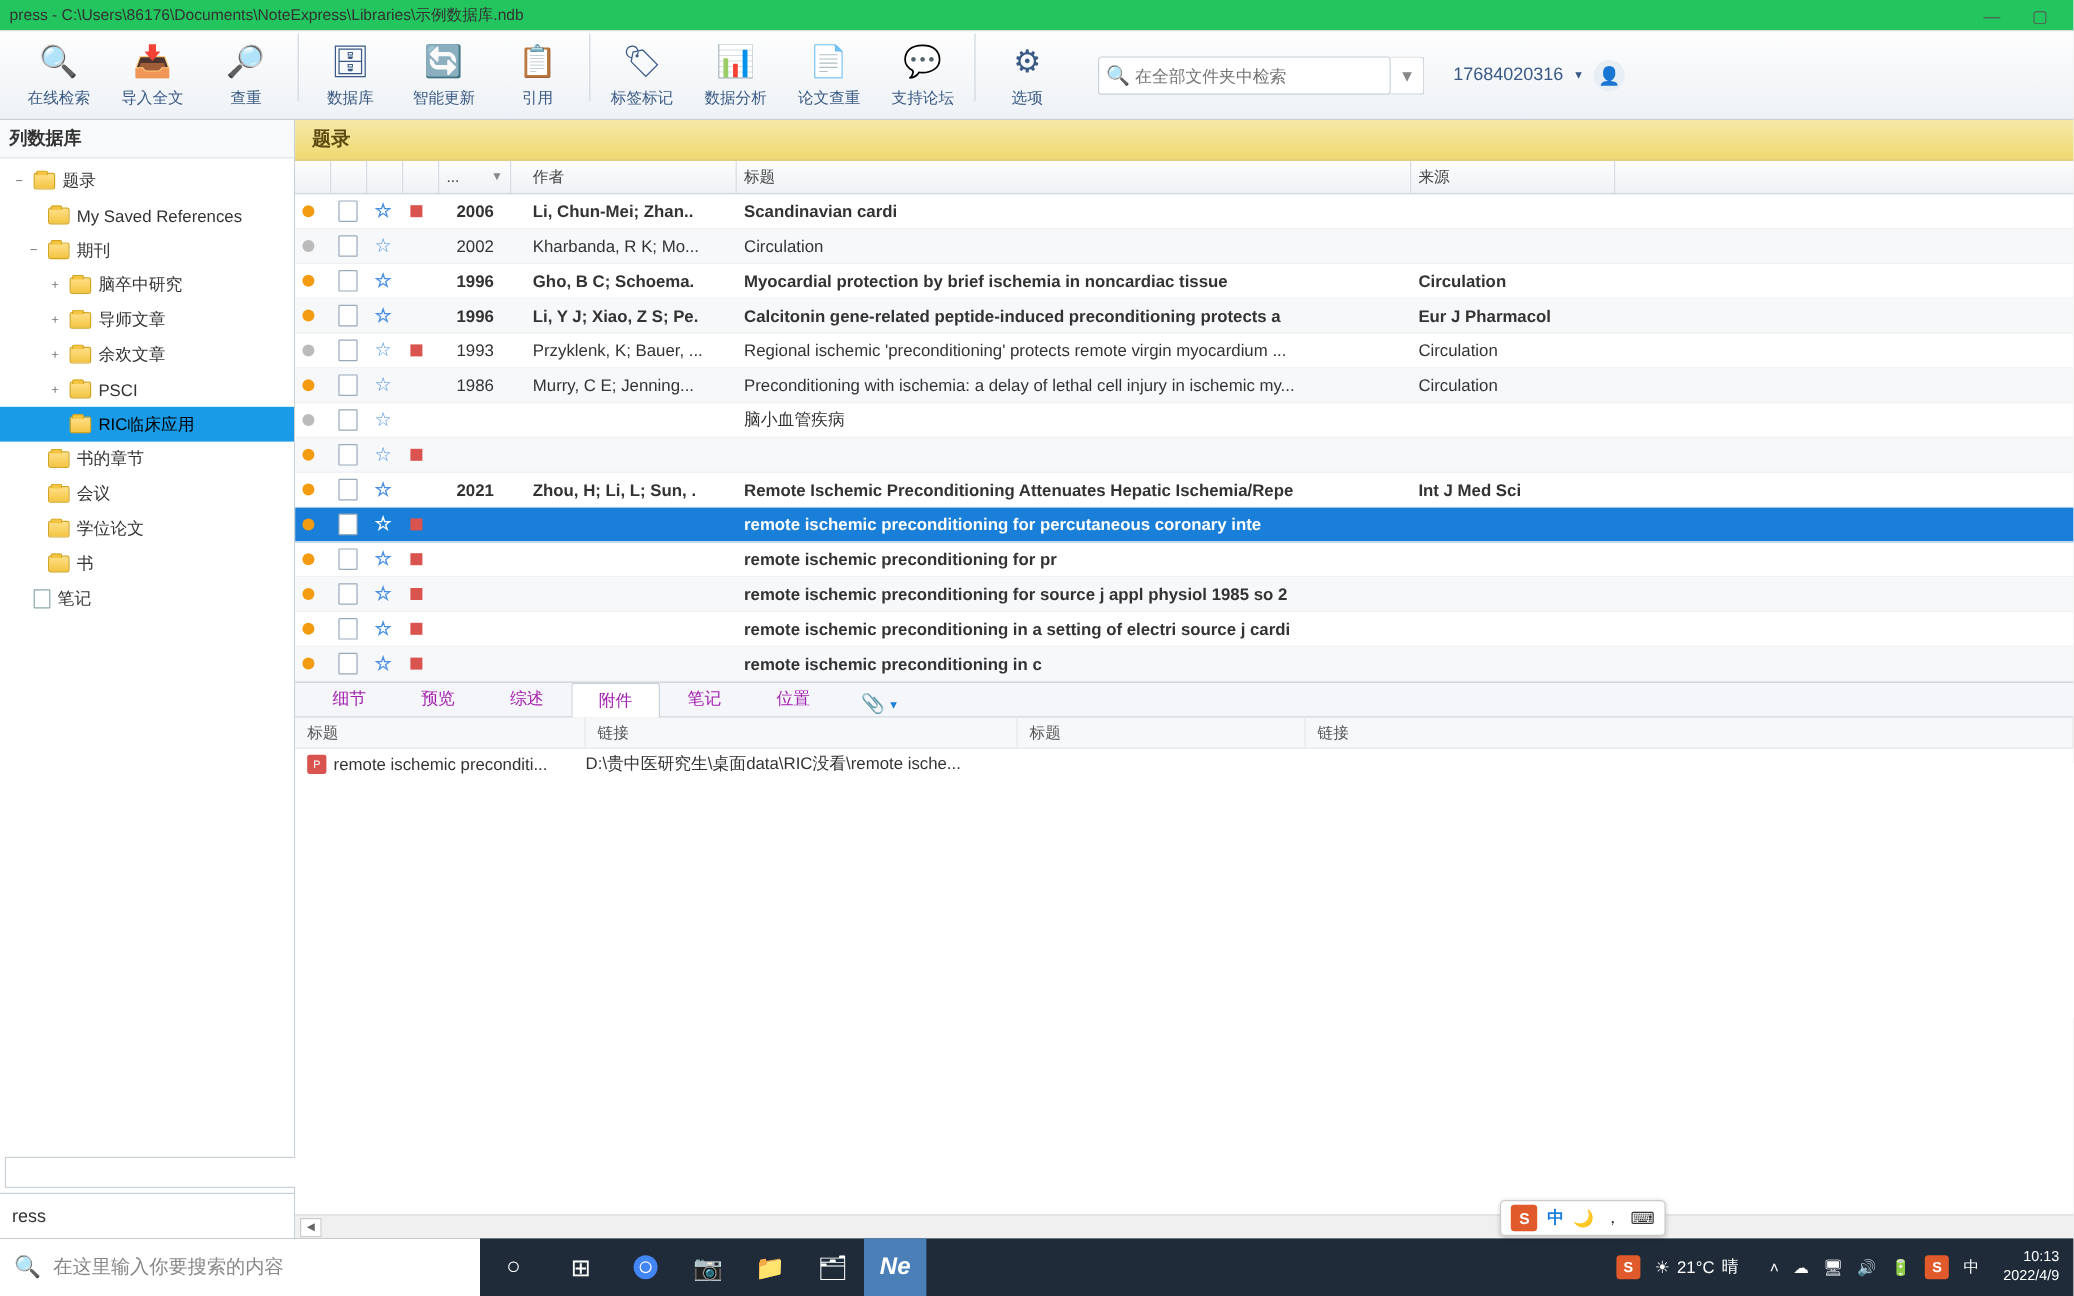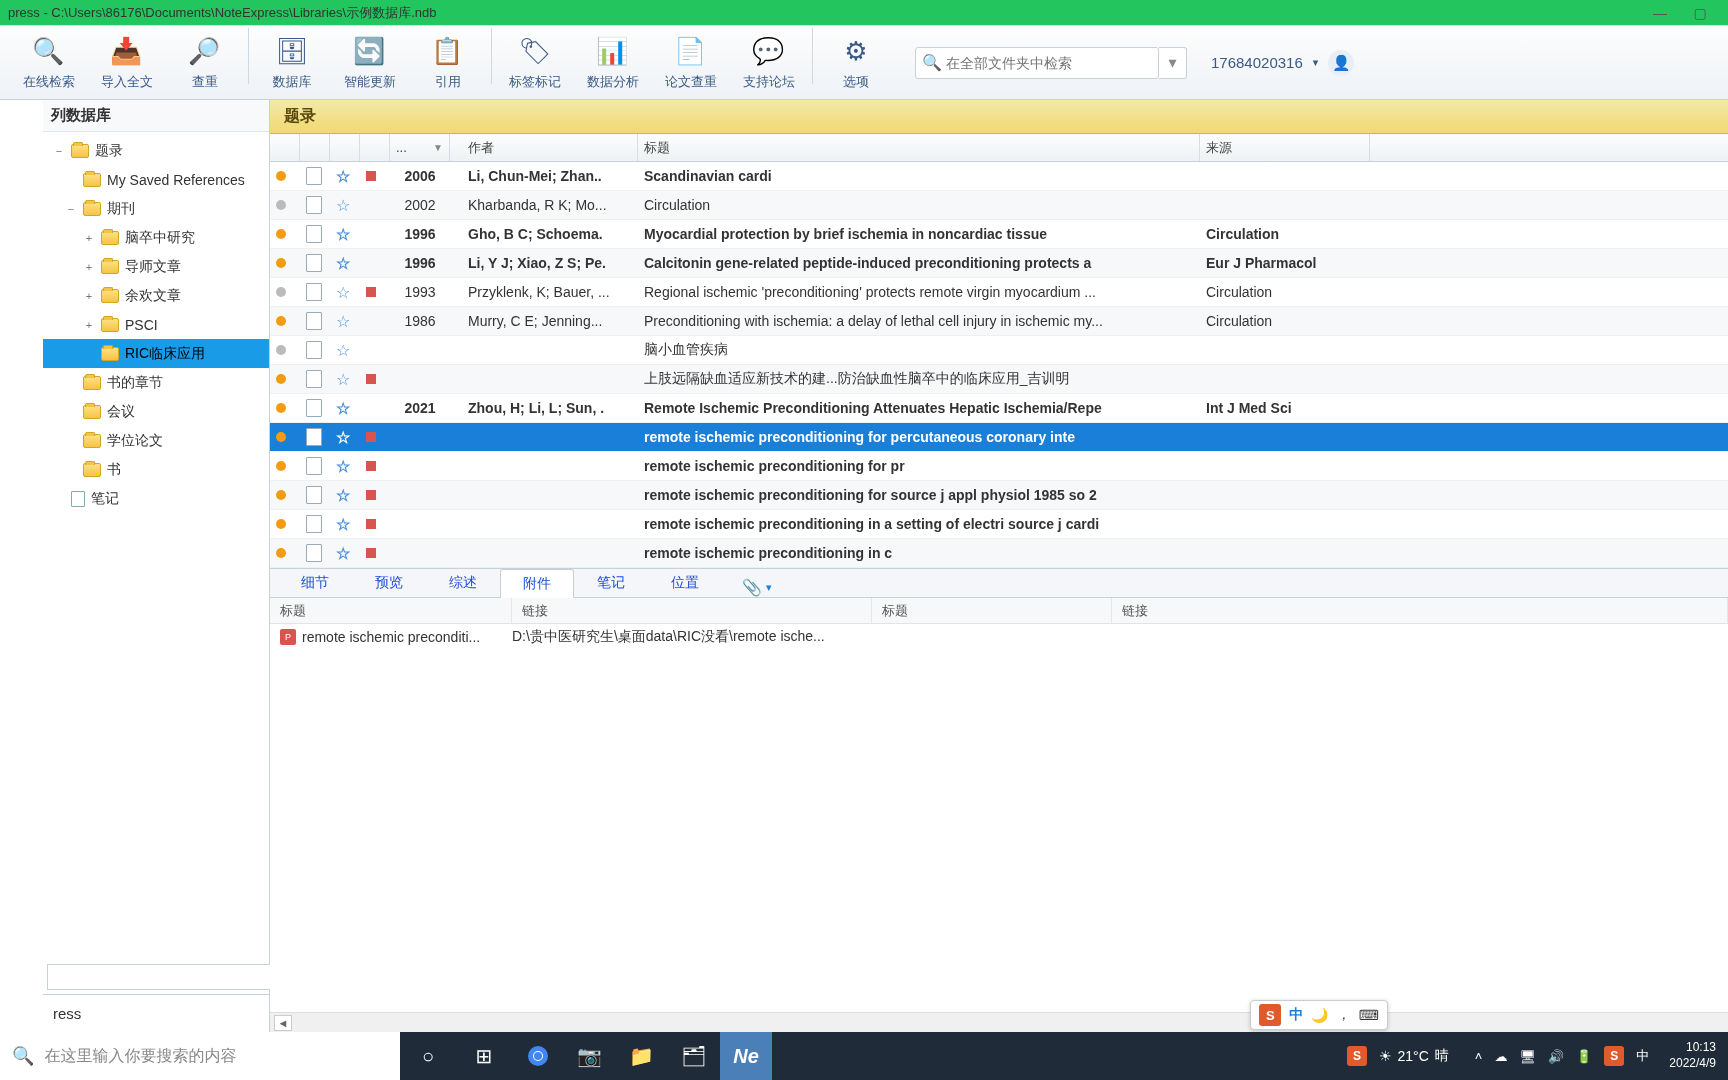--- a/index.html
+++ b/index.html
@@ -11,21 +11,21 @@
 .tool-group { display: flex; }
 .tool-btn { width: 78px; height: 70px; display: flex; flex-direction: column; align-items: center; justify-content: center; gap: 4px; font-size: 13px; color: #3a5a85; cursor: pointer; }
 .tool-icon { width: 36px; height: 34px; display: flex; align-items: center; justify-content: center; }
 .tool-sep { width: 1px; height: 56px; background: #d0d8e0; margin: 0 4px; }
 .search-wrap { margin-left: 20px; display: flex; align-items: center; border: 1px solid #c8d0d8; background: #fff; height: 32px; width: 244px; border-radius: 3px; padding: 0 6px; }
 .search-wrap input { border: none; outline: none; flex: 1; font-size: 14px; color: #888; background: transparent; }
 .search-dd { width: 28px; height: 32px; border: 1px solid #c8d0d8; border-left: none; display:flex; align-items:center; justify-content:center; color:#888; background:#fff; border-radius:0 3px 3px 0;}
 .user-area { margin-left: 24px; display: flex; align-items: center; gap: 10px; font-size: 15px; color: #3a5a85; }
 .user-avatar { width: 26px; height: 26px; border-radius: 50%; background: #e8eef5; display:flex; align-items:center; justify-content:center; color:#8aa; }
 .main { flex: 1; display: flex; min-height: 0; }
-.sidebar { width: 270px; background: #fff; border-right: 1px solid #c8d0d8; display: flex; flex-direction: column; padding-left: 43px; }
+.sidebar { width: 246px; background: #fff; border-right: 1px solid #c8d0d8; display: flex; flex-direction: column; }
 .side-scroll { flex: 1; overflow-y: auto; position: relative; }
 .side-head { padding: 6px 8px; font-size: 15px; font-weight: bold; color: #333; background: #f7f9fb; border-bottom: 1px solid #e0e6ec; }
 .tree { padding: 4px 0; }
 .tree-item { display: flex; align-items: center; height: 29px; padding-left: 10px; font-size: 14px; color: #333; cursor: pointer; gap: 6px; }
 .tree-item.indent1 { padding-left: 22px; }
 .tree-item.indent2 { padding-left: 40px; }
 .tree-item.selected { background: #1a9be8; color: #000000; }
 .folder-ico { width: 18px; height: 14px; background: linear-gradient(#ffe089,#f4c542); border: 1px solid #d4a520; border-radius: 2px; position: relative; }
 .folder-ico.open::before { content:""; position:absolute; top:-3px; left:1px; width:8px; height:3px; background:#f4c542; border:1px solid #d4a520; border-bottom:none; border-radius:2px 2px 0 0;}
 .doc-ico { width: 14px; height: 16px; background:#fff; border:1px solid #8aa; border-radius:1px; position:relative; }
@@ -47,21 +47,21 @@
 .row.selected { background: #1a7fd8; color:#fff; }
 .row.selected .cell { color:#fff; }
 .cell { padding: 0 6px; overflow: hidden; white-space: nowrap; text-overflow: ellipsis; display:flex; align-items:center; height:100%; }
 .dot-o { width:10px; height:10px; border-radius:50%; background:#f39c12; }
 .dot-g { width:10px; height:10px; border-radius:50%; background:#bbb; }
 .doc-pg { width:16px; height:18px; border:1px solid #9ab; background:#fff; border-radius:1px; position:relative;}
 .star { color:#4a90e2; font-size:16px; }
 .row.selected .star { color:#fff;}
 .flag-r { width:10px; height:10px; background:#d9534f;}
 .detail-tabs { height: 30px; background:#f4f6f9; border-top:1px solid #c8d0d8; border-bottom:1px solid #c8d0d8; display:flex; align-items:flex-end; padding-left:8px;}
-.dtab { padding: 5px 22px; font-size: 14px; color:#1d4ed8; border:1px solid transparent; border-bottom:none; cursor:pointer; }
+.dtab { padding: 5px 22px; font-size: 14px; color:#a21caf; border:1px solid transparent; border-bottom:none; cursor:pointer; }
 .dtab.active { background:#fff; border-color:#c8d0d8; border-top-left-radius:3px; border-top-right-radius:3px; position:relative; top:1px;}
 .attach-ico { margin-left: 20px; color:#1a7fd8; font-size:16px; display:flex; align-items:center; gap:4px;}
 .detail-head { height:26px; background:#f7f8fa; border-bottom:1px solid #e0e4e8; display:flex; font-size:13px; color:#555;}
 .dh { padding: 4px 10px; border-right:1px solid #e6e6e6;}
 .dh1{width:242px;} .dh2{width:360px;} .dh3{width:240px;} .dh4{flex:1;}
 .detail-body { flex:1; background:#fff; min-height:120px; }
 .detail-row { display:flex; padding:4px 10px; font-size:14px; color:#333; align-items:center; }
 .pdf-ico { width:16px; height:16px; background:#d9534f; border-radius:2px; display:inline-flex; align-items:center; justify-content:center; color:#fff; font-size:9px; margin-right:6px;}
 .hscroll { height:20px; background:#f0f0f0; border-top:1px solid #ddd; display:flex; align-items:center; padding:0 4px;}
 .hscroll .arr{ width:18px; height:16px; border:1px solid #ccc; background:#fff; display:flex; align-items:center; justify-content:center; font-size:11px; color:#666;}
@@ -368,21 +368,20 @@
             <span class="doc-pg"></span>
           </div>
           <div class="cell c-star">
             <span class="star">☆</span>
           </div>
           <div class="cell c-flag">
             <span class="flag-r"></span>
           </div>
           <div class="cell c-year" style="justify-content:center;"></div>
           <div class="cell c-author"></div>
-          <div class="cell c-title">上肢远隔缺血适应新技术的建...防治缺血性脑卒中的临床应用_吉训明</div>
           <div class="cell c-source"></div>
         </div>
         <div class="row bold">
           <div class="cell c-dot">
             <span class="dot-o"></span>
           </div>
           <div class="cell c-doc">
             <span class="doc-pg"></span>
           </div>
           <div class="cell c-star">

